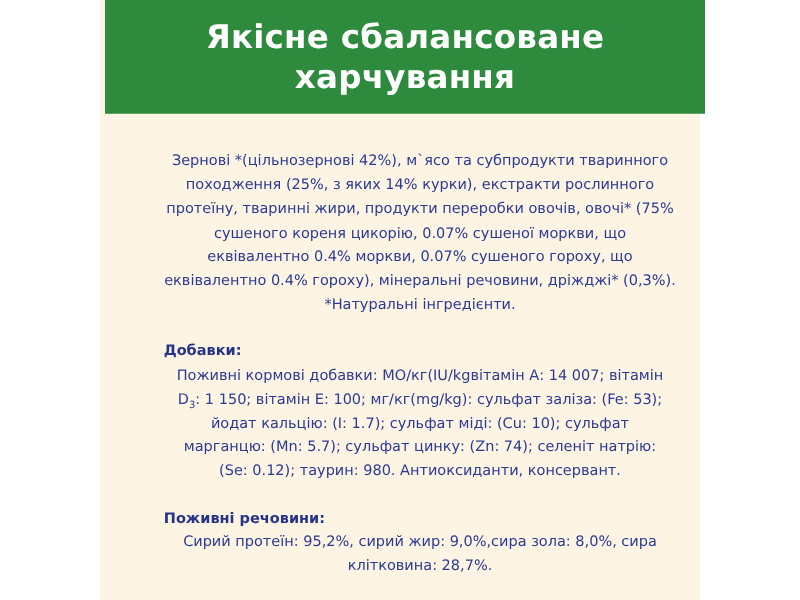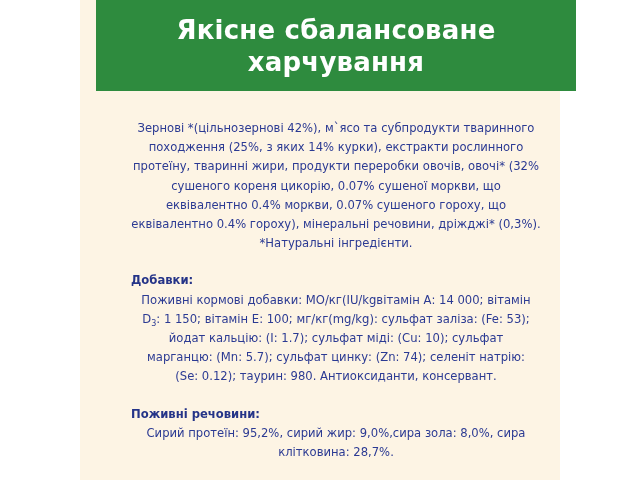--- a/index.html
+++ b/index.html
@@ -2,21 +2,21 @@
 <html><head>
 <meta charset="utf-8">
 <style>
   html, body { margin: 0; padding: 0; background: #ffffff; }
   body { width: 640px; height: 480px; position: relative; overflow: hidden; }
   .panel {
     position: absolute; left: 80px; top: 0; width: 480px; height: 480px;
     background: #fdf4e4;
   }
   .header {
-    position: absolute; left: 16px; top: 0; width: 480px; height: 91px;
+    position: absolute; left: 4px; top: 0; width: 480px; height: 91px;
     background: #2e8b3e;
     display: flex; flex-direction: column; align-items: center; justify-content: center;
   }
   .header .line {
     color: #ffffff; font-family: "DejaVu Sans", sans-serif; font-weight: bold;
     font-size: 26px; line-height: 32px; letter-spacing: 0.2px; text-align: center;
   }
   .content {
     position: absolute; left: 51px; top: 119px; width: 410px;
     font-family: "DejaVu Sans", sans-serif; color: #2b3a93;
@@ -34,32 +34,32 @@
   <div class="header">
     <div class="line">Якісне сбалансоване</div>
     <div class="line">харчування</div>
   </div>
 
   <div class="content">
     <div class="section">
       <div class="body-text">
         <div>Зернові *(цільнозернові 42%), м`ясо та субпродукти тваринного</div>
         <div>походження (25%, з яких 14% курки), екстракти рослинного</div>
-        <div>протеїну, тваринні жири, продукти переробки овочів, овочі* (32%</div>
+        <div>протеїну, тваринні жири, продукти переробки овочів, овочі* (75%</div>
         <div>сушеного кореня цикорію, 0.07% сушеної моркви, що</div>
         <div>еквівалентно 0.4% моркви, 0.07% сушеного гороху, що</div>
         <div>еквівалентно 0.4% гороху), мінеральні речовини, дріжджі* (0,3%).</div>
         <div>*Натуральні інгредієнти.</div>
       </div>
     </div>
 
     <div class="section">
       <div class="section-title">Добавки:</div>
       <div class="body-text">
-        <div>Поживні кормові добавки: МО/кг(IU/kgвітамін А: 14 000; вітамін</div>
+        <div>Поживні кормові добавки: МО/кг(IU/kgвітамін А: 14 007; вітамін</div>
         <div><span>D</span><span class="sub">3</span><span>: 1 150; вітамін Е: 100; мг/кг(mg/kg): сульфат заліза: (Fe: 53);</span></div>
         <div>йодат кальцію: (I: 1.7); сульфат міді: (Cu: 10); сульфат</div>
         <div>марганцю: (Mn: 5.7); сульфат цинку: (Zn: 74); селеніт натрію:</div>
         <div>(Se: 0.12); таурин: 980. Антиоксиданти, консервант.</div>
       </div>
     </div>
 
     <div class="section">
       <div class="section-title">Поживні речовини:</div>
       <div class="body-text">

